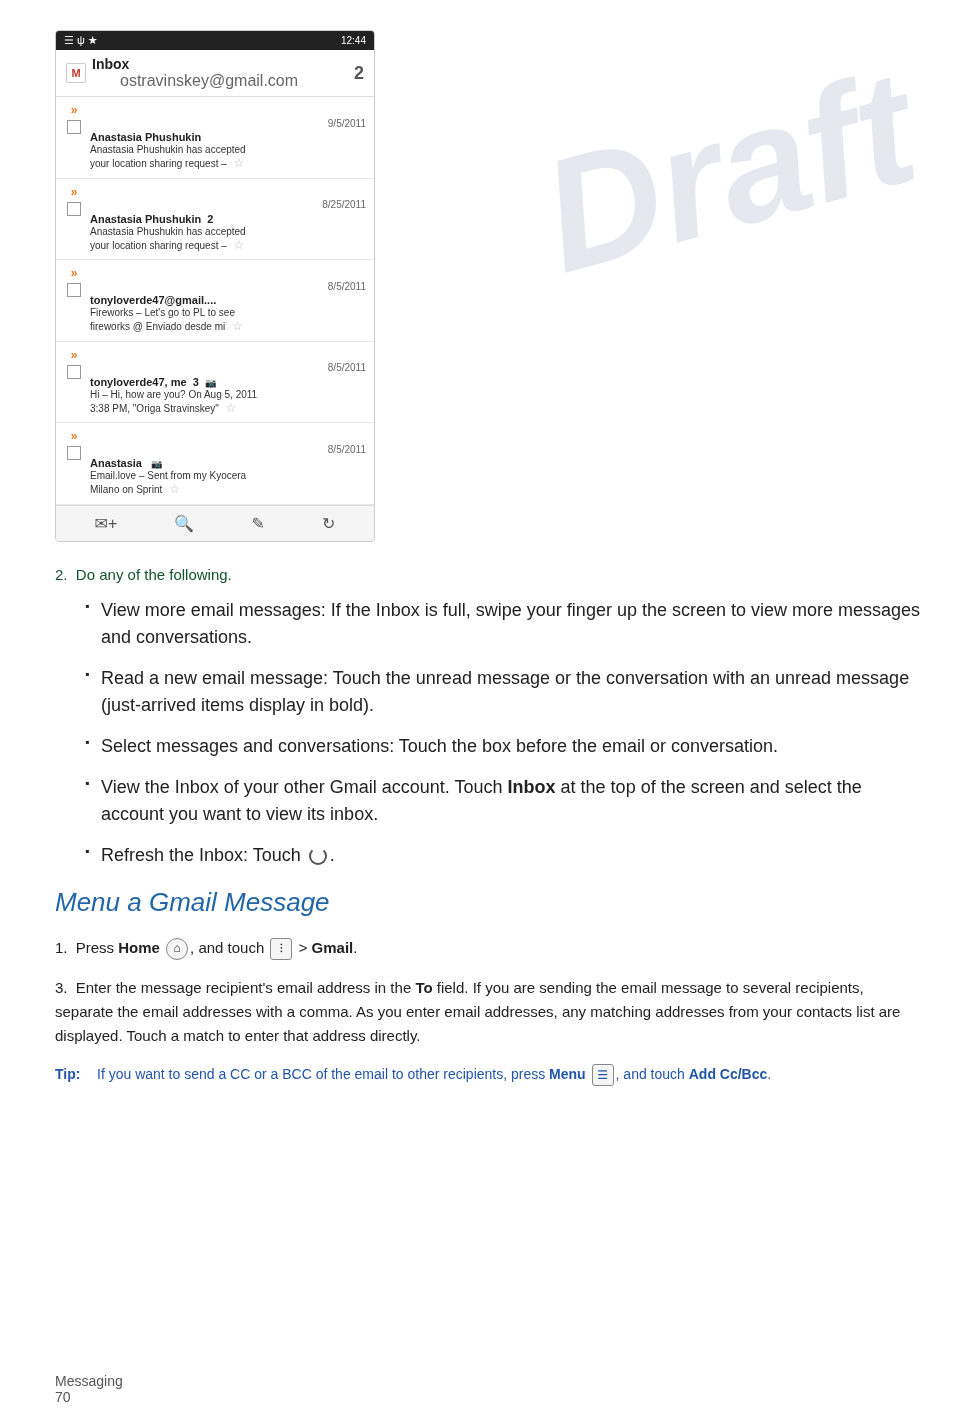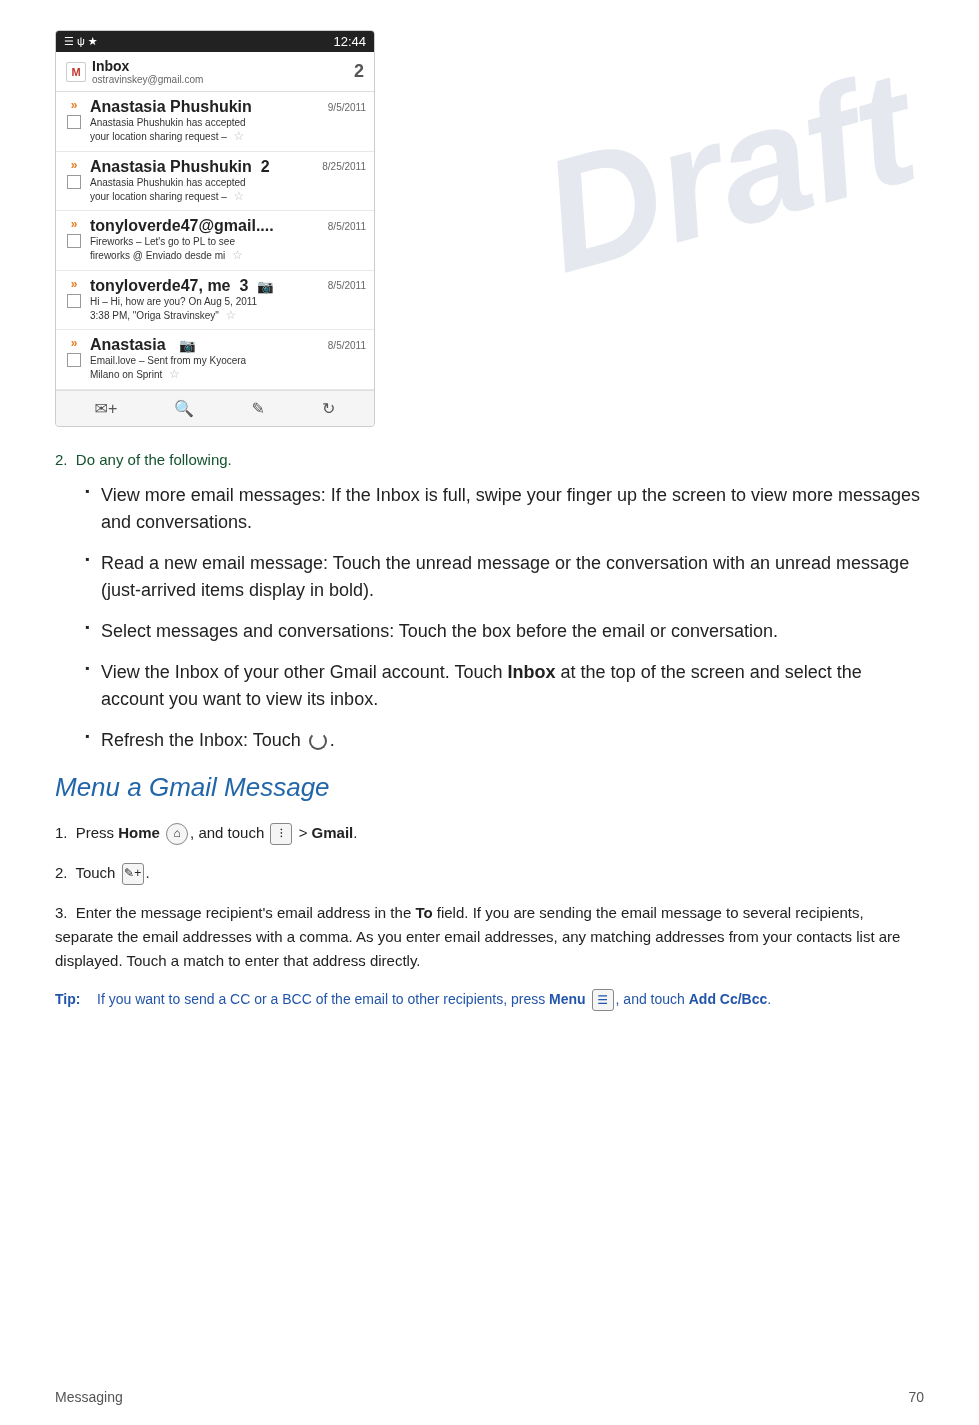--- a/index.html
+++ b/index.html
@@ -62,21 +62,21 @@
       display: flex;
       justify-content: space-between;
       align-items: center;
     }
     .status-bar-left {
       display: flex;
       align-items: center;
       gap: 4px;
     }
     .status-bar-right {
-      font-size: 13px;
+      font-size: 10px;
     }
 
     
     .inbox-header {
       background: #fff;
       padding: 6px 10px;
       display: flex;
       align-items: center;
       justify-content: space-between;
       border-bottom: 1px solid #ddd;
@@ -98,22 +98,23 @@
       font-size: 11px;
       font-weight: bold;
       color: #c0392b;
     }
     .inbox-title-text {
       font-size: 14px;
       font-weight: bold;
       color: #222;
     }
     .inbox-subtitle {
-      font-size: 10px;
+      font-size: 16px;
       color: #666;
+      margin-left: 28px;
     }
     .inbox-count {
       font-size: 18px;
       font-weight: bold;
       color: #555;
     }
 
     
     .email-list {
       background: #fff;
@@ -146,23 +147,24 @@
     }
     .email-content {
       flex: 1;
     }
     .email-from-row {
       display: flex;
       justify-content: space-between;
       align-items: center;
     }
     .email-from {
-      font-size: 16px;
+      font-size: 11px;
       font-weight: bold;
       color: #222;
+      margin-top: 28px;
     }
     .email-date {
       font-size: 10px;
       color: #666;
     }
     .email-subject {
       font-size: 10px;
       color: #333;
       line-height: 1.3;
     }
@@ -269,20 +271,21 @@
     
     .page-footer {
       position: absolute;
       bottom: 20px;
       left: 55px;
       right: 55px;
       display: flex;
       justify-content: space-between;
       font-size: 14px;
       color: #555;
+      flex-direction: column;
     }
   </style>
 </head>
 <body>
 
 <div class="draft-watermark">
   <span>Draft</span>
 </div>
 
 <div class="page-content">
@@ -433,25 +436,20 @@
 
   <div class="numbered-step">
     <span class="step-num">1.</span>
     Press <strong>Home</strong>
     <span class="inline-icon inline-icon-round">⌂</span>,
     and touch
     <span class="inline-icon">⁝</span>
     &gt; <strong>Gmail</strong>.
   </div>
 
-  <div class="numbered-step">
-    <span class="step-num">2.</span>
-    Touch
-    <span class="inline-icon">✎+</span>.
-  </div>
 
   <div class="numbered-step">
     <span class="step-num">3.</span>
     Enter the message recipient's email address in the <strong>To</strong> field. If you are sending the email message to several recipients, separate the email addresses with a comma. As you enter email addresses, any matching addresses from your contacts list are displayed. Touch a match to enter that address directly.
   </div>
 
   <div class="tip-section">
     <span class="tip-label">Tip:</span>
     <span>
       If you want to send a CC or a BCC of the email to other recipients, press <strong>Menu</strong>

